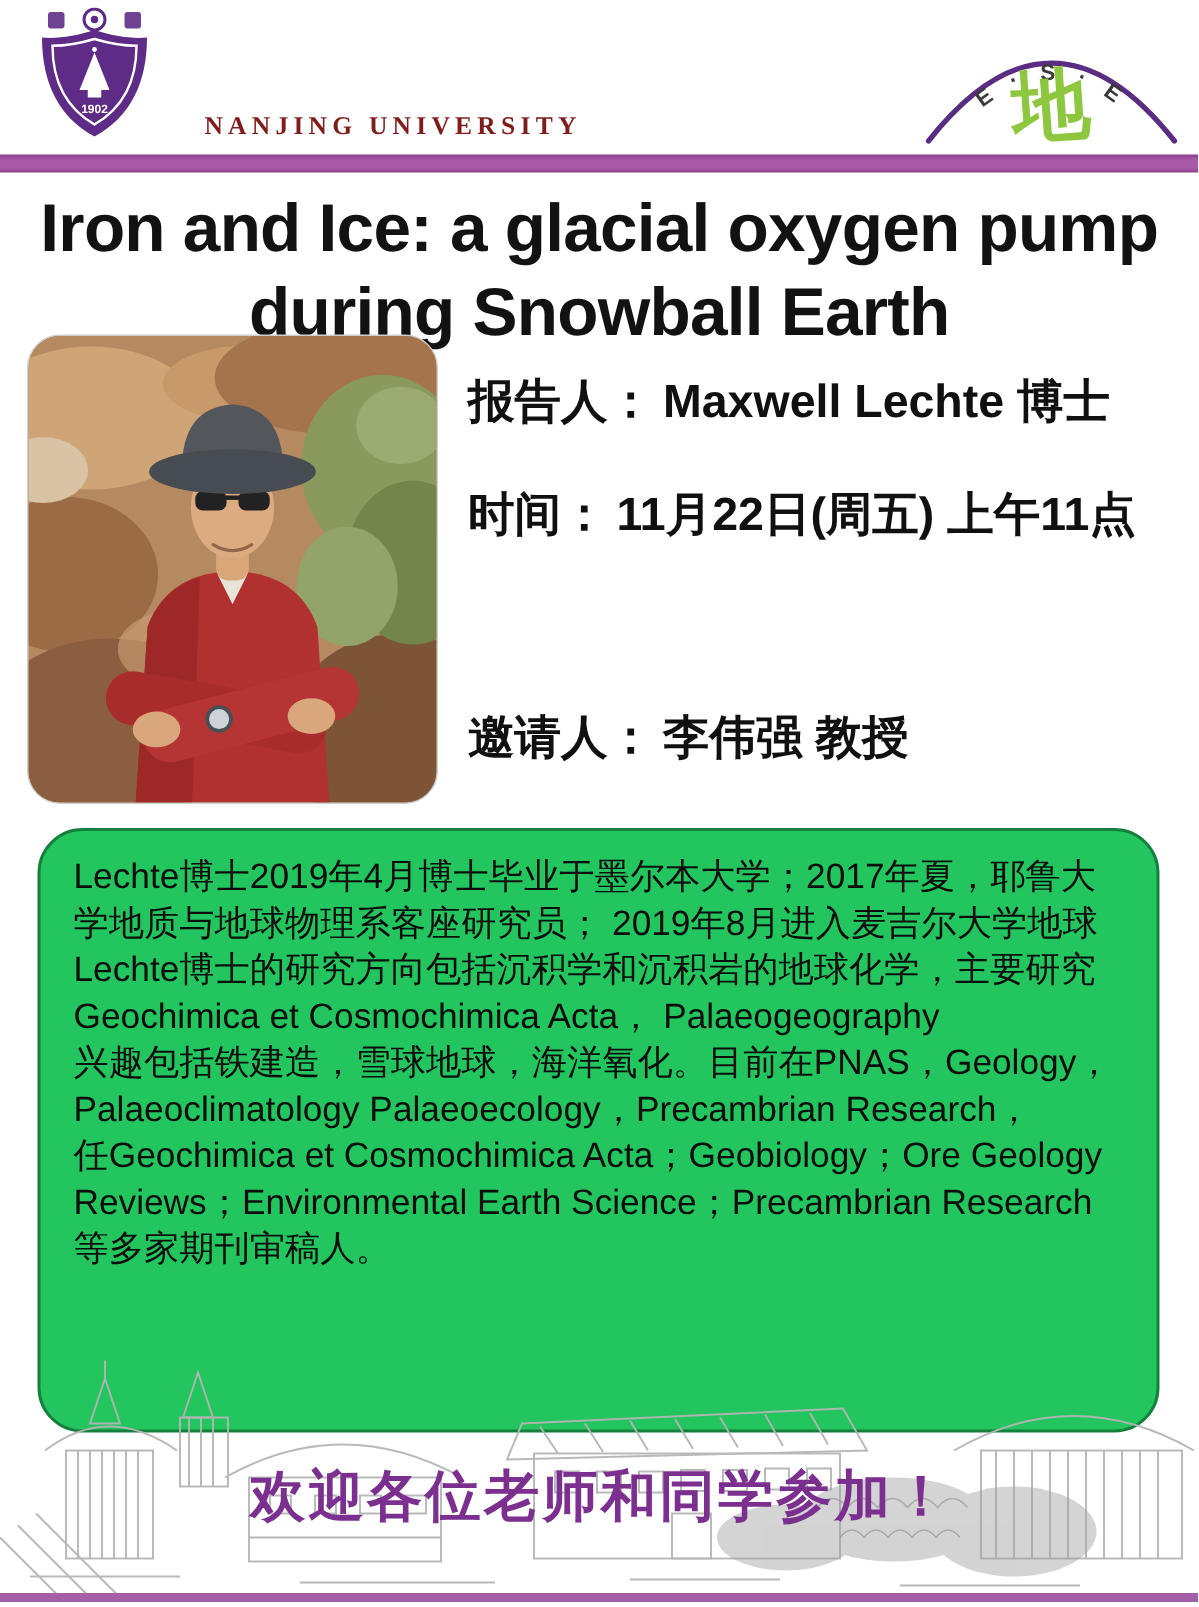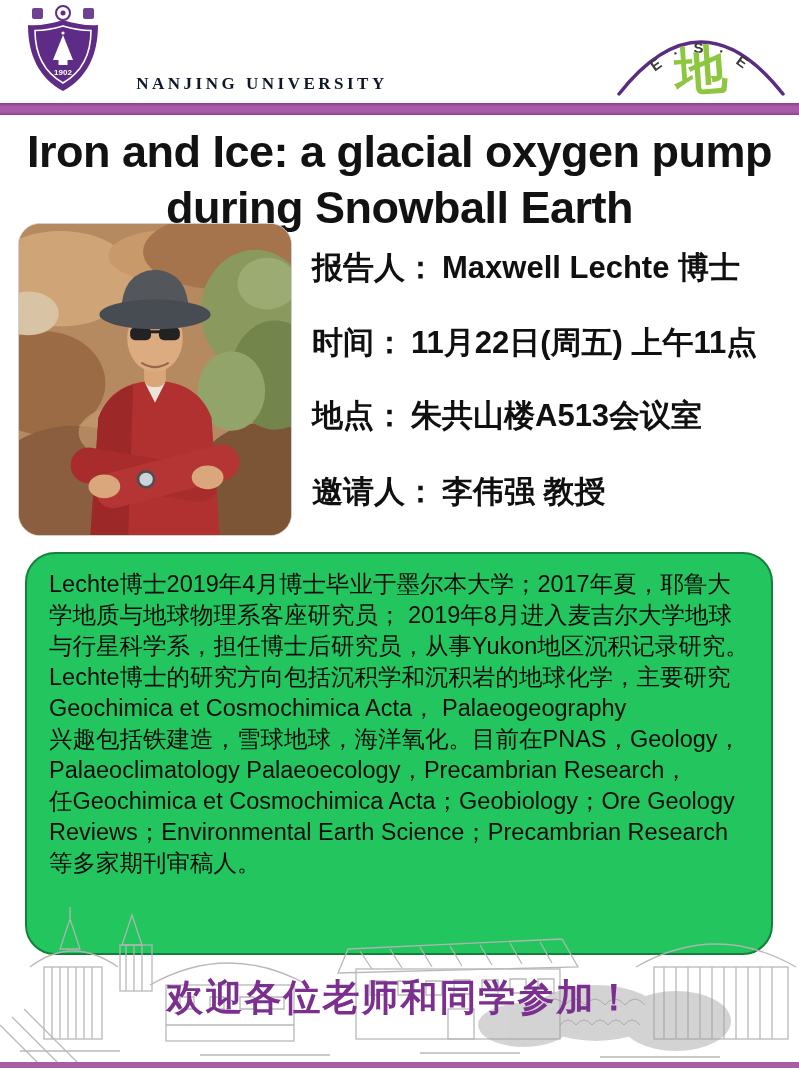--- a/index.html
+++ b/index.html
@@ -15,21 +15,21 @@
   .nju-emblem { position:absolute; left:20px; top:5px; width:86px; height:92px; }
   .nju-zh {
     position:absolute; left:112px; top:0px; width:300px; height:74px;
     font-family:"Liberation Serif","DejaVu Serif",serif;
     font-size:58px; font-weight:bold; color:#5e2c86; letter-spacing:14px;
     line-height:74px; text-align:center; white-space:nowrap;
   }
   .nju-en {
     position:absolute; left:104px; top:74px; width:316px;
     font-family:"Liberation Serif","DejaVu Serif",serif;
-    font-size:17px; font-weight:bold; color:#0f172a; letter-spacing:3.5px;
+    font-size:17px; font-weight:bold; color:#7f1d1d; letter-spacing:3.5px;
     text-align:center; white-space:nowrap;
   }
   .ese-logo { position:absolute; right:8px; top:6px; width:180px; height:95px; }
 
   .bar-top {
     position:absolute; left:0; top:103px; width:799px; height:12px;
     background:linear-gradient(#8a3e8c, #a85aa9 30%, #a85aa9 75%, #8a3e8c);
   }
   .bar-bottom {
     position:absolute; left:0; top:1062px; width:799px; height:6px;
@@ -170,32 +170,28 @@
     </svg>
   </div>
 
   <div class="details">
     <div class="detail-row row-0">
       <span class="lbl">报告人：</span><span>Maxwell Lechte 博士</span>
     </div>
     <div class="detail-row row-1">
       <span class="lbl">时间：</span><span>11月22日(周五)  上午11点</span>
     </div>
-    <div class="detail-row row-2">
-      <span class="lbl">地点：</span><span>朱共山楼A513会议室</span>
-    </div>
     <div class="detail-row row-3">
       <span class="lbl">邀请人：</span><span>李伟强  教授</span>
     </div>
   </div>
 
   <div class="bio-box">
     <div class="bio-line">Lechte博士2019年4月博士毕业于墨尔本大学；2017年夏，耶鲁大</div>
     <div class="bio-line">学地质与地球物理系客座研究员； 2019年8月进入麦吉尔大学地球</div>
-    <div class="bio-line">与行星科学系，担任博士后研究员，从事Yukon地区沉积记录研究。</div>
     <div class="bio-line">Lechte博士的研究方向包括沉积学和沉积岩的地球化学，主要研究</div>
     <div class="bio-line">Geochimica et Cosmochimica Acta， Palaeogeography</div>
     <div class="bio-line">兴趣包括铁建造，雪球地球，海洋氧化。目前在PNAS，Geology，</div>
     <div class="bio-line">Palaeoclimatology Palaeoecology，Precambrian Research，</div>
     <div class="bio-line">任Geochimica et Cosmochimica Acta；Geobiology；Ore Geology</div>
     <div class="bio-line">Reviews；Environmental Earth Science；Precambrian Research</div>
     <div class="bio-line">等多家期刊审稿人。</div>
   </div>
 
   <div class="footer">

